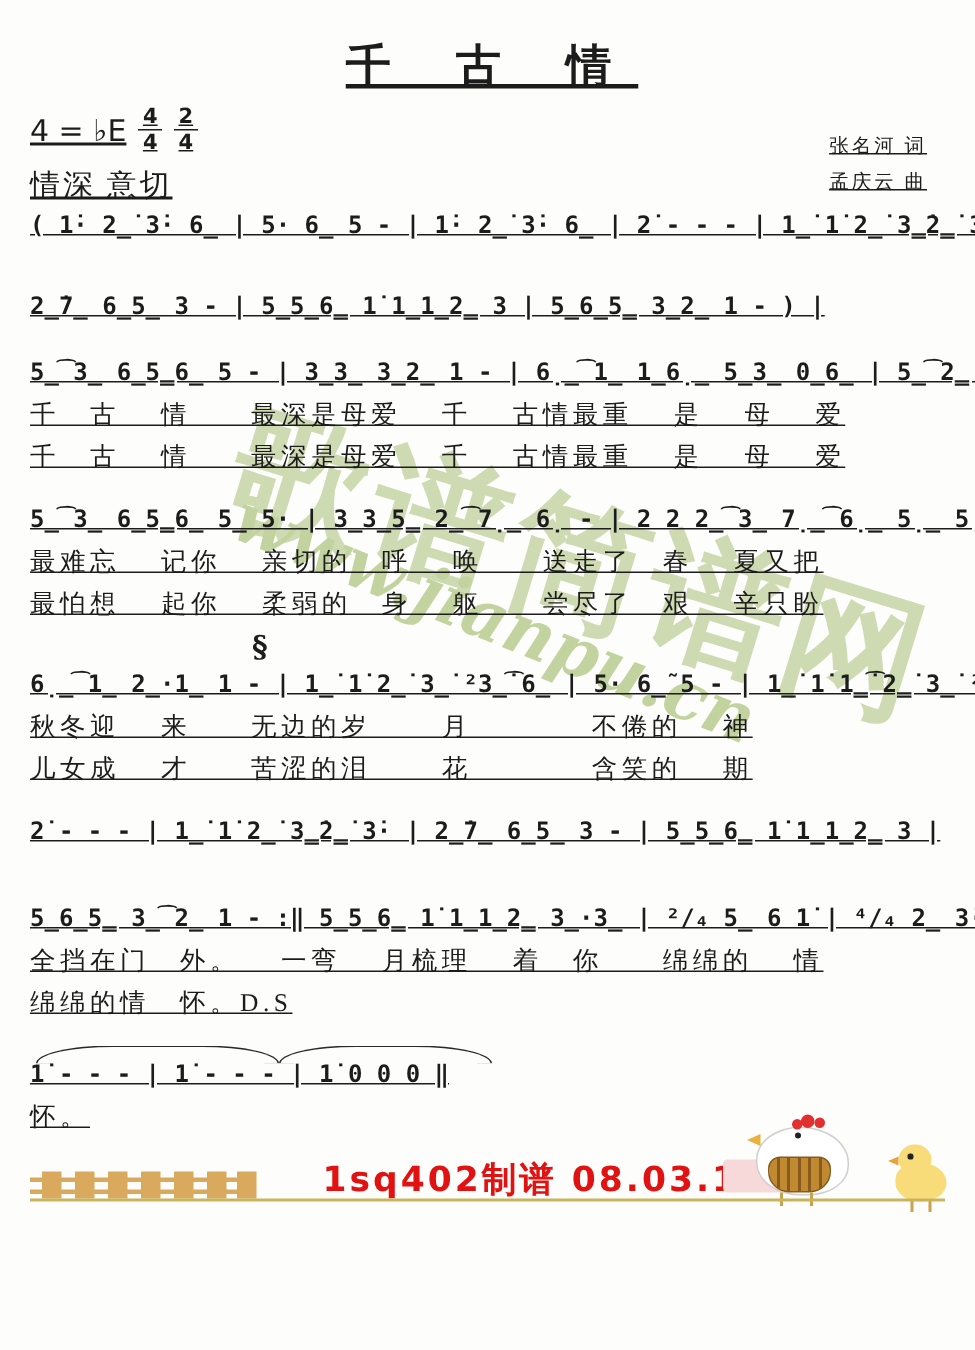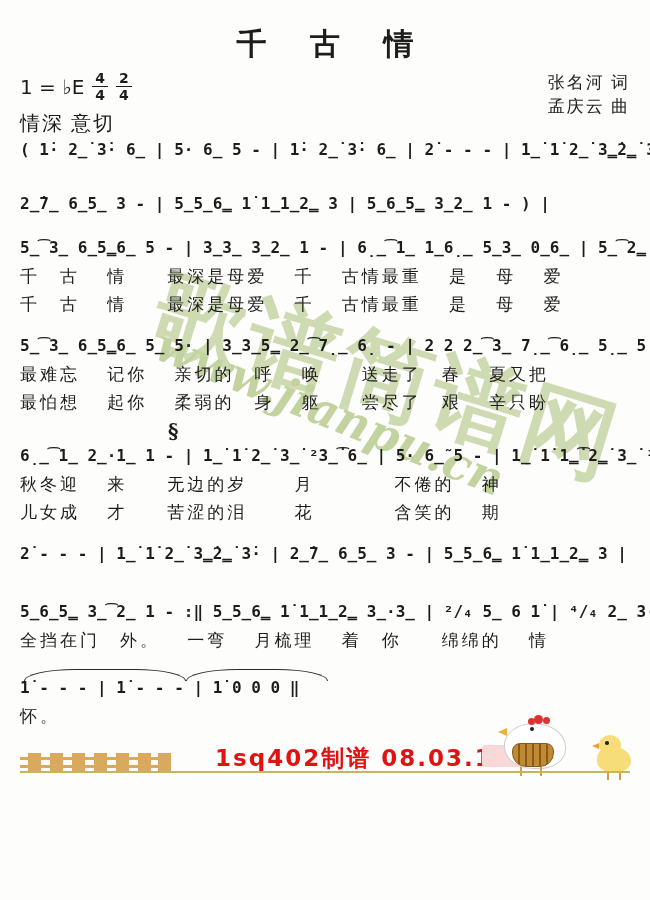--- a/index.html
+++ b/index.html
@@ -6,21 +6,21 @@
   body{background:#e8e8e8;}
   .page{
     position:relative;
     width:650px;height:900px;
     margin:0 auto;
     background:#fdfdfb;
     overflow:hidden;
     font-family:"Liberation Serif","DejaVu Serif",serif;
     color:#1c1c1c;
   }
-  .content{position:relative;z-index:1;padding:10px 20px 0 20px;}
+  .content{position:relative;z-index:1;padding:10px 32px 0 20px;text-decoration:underline;}
 
   
   .watermark{
     position:absolute;z-index:0;left:140px;top:340px;width:560px;
     transform:rotate(17deg);
     color:#a8bf78;opacity:.55;pointer-events:none;
   }
   .wm-big{font-size:92px;font-weight:bold;letter-spacing:4px;line-height:1.05;}
   .wm-url{
     font-size:46px;font-style:italic;font-weight:bold;
@@ -32,21 +32,21 @@
   .title{
     margin:14px 0 6px 0;text-align:center;
     font-size:30px;font-weight:bold;letter-spacing:18px;text-indent:18px;
   }
   .header-row{display:flex;justify-content:space-between;align-items:flex-start;height:62px;}
   .keyline{font-size:20px;font-family:"DejaVu Sans",sans-serif;display:flex;align-items:center;gap:8px;}
   .frac{display:inline-block;text-align:center;font-size:14px;font-weight:bold;line-height:1;vertical-align:middle;}
   .frac .num{display:block;border-bottom:1.5px solid #1c1c1c;padding:0 3px 1px 3px;}
   .frac .den{display:block;padding-top:1px;}
   .tempo{font-size:20px;margin-top:8px;letter-spacing:2px;}
-  .header-right{text-align:center;font-size:17px;line-height:24px;letter-spacing:2px;}
+  .header-right{text-align:center;font-size:13px;line-height:24px;margin-top:14px;letter-spacing:2px;}
 
   
   .system{position:relative;}
   .notes{
     font-family:"DejaVu Sans Mono",monospace;
     font-weight:bold;font-size:16px;line-height:30px;
     white-space:pre;
   }
   .lyrics{
     font-size:17px;line-height:28px;letter-spacing:3px;white-space:pre;
@@ -120,21 +120,21 @@
     <div class="wm-url">www.jianpu.cn</div>
   </div>
 
   <div class="content">
 
     <h1 class="title">千 古 情</h1>
 
     <div class="header-row">
       <div class="header-left">
         <div class="keyline">
-          <span>1 = ♭E</span>
+          <span>4 = ♭E</span>
           <span class="frac">
             <span class="num">4</span>
             <span class="den">4</span>
           </span>
           <span class="frac">
             <span class="num">2</span>
             <span class="den">4</span>
           </span>
         </div>
         <div class="tempo">情深 意切</div>
@@ -172,20 +172,21 @@
       <div class="lyrics">儿女成　 才　　苦涩的泪　　 花　　　　含笑的　 期</div>
     </div>
 
     <div class="system sys6">
       <div class="notes">2̇ - - - | 1̲̇ 1̇ 2̲̇ 3̳̇2̳̇ 3̇· | 2̲̇7̲ 6̲5̲ 3 - | 5̲5̲6̳ 1̇ 1̲1̲2̳ 3 |</div>
     </div>
 
     <div class="system sys7">
       <div class="notes">5̲6̲5̳ 3̲͡2̲ 1 - :‖ 5̲5̲6̳ 1̇ 1̲1̲2̳ 3̲·3̲ | ²/₄ 5̲ 6 1̇ | ⁴/₄ 2̲ 3̇· 3̇· ˇ2̲̇1̲ |</div>
       <div class="lyrics">全挡在门　外。　 一弯　 月梳理　 着　你　　绵绵的　 情</div>
+      <div class="lyrics">绵绵的情　怀。D.S</div>
     </div>
 
     <div class="system sys8">
       <div class="tie-arc arc1"></div>
       <div class="tie-arc arc2"></div>
       <div class="notes">1̇ - - - | 1̇ - - - | 1̇ 0 0 0 ‖</div>
       <div class="lyrics">怀。</div>
     </div>
 
     <div class="footer">

